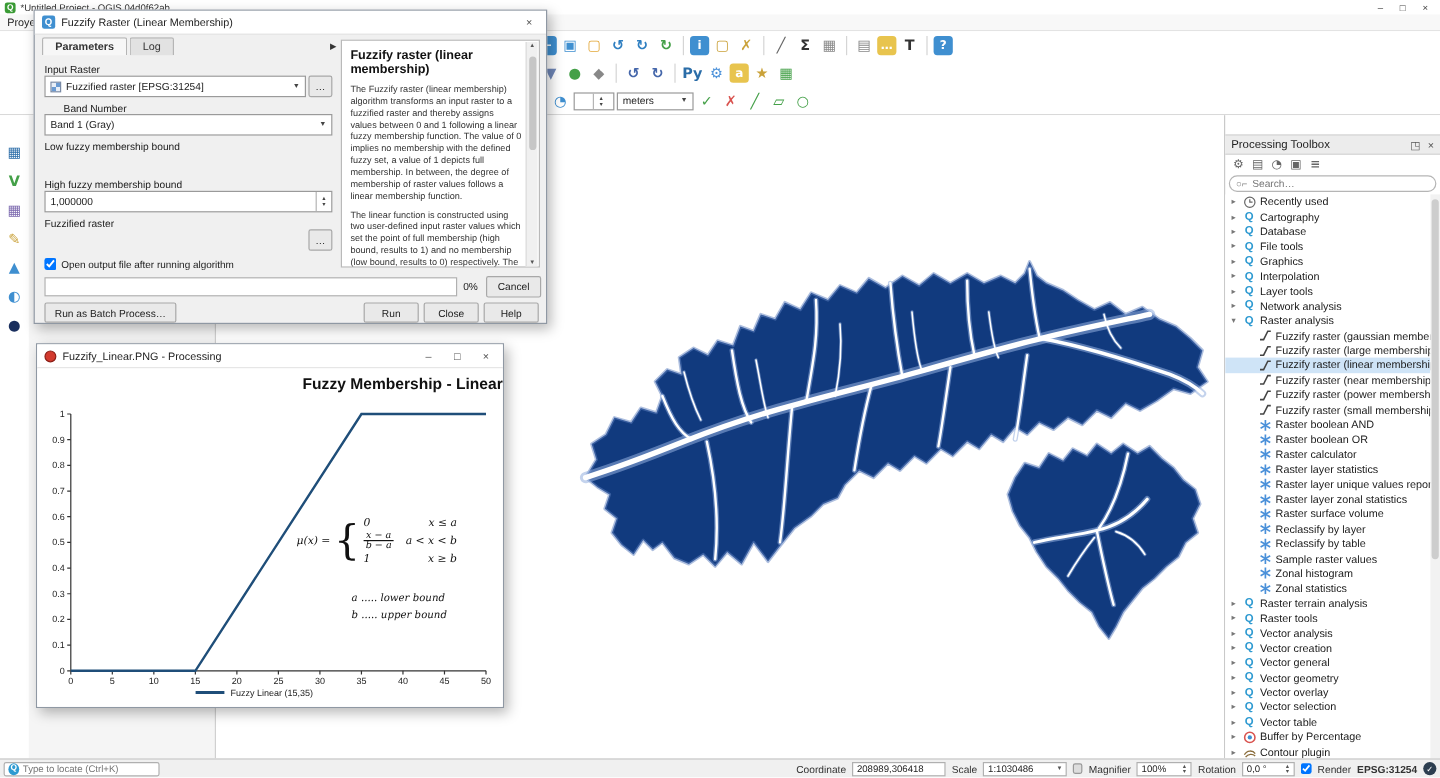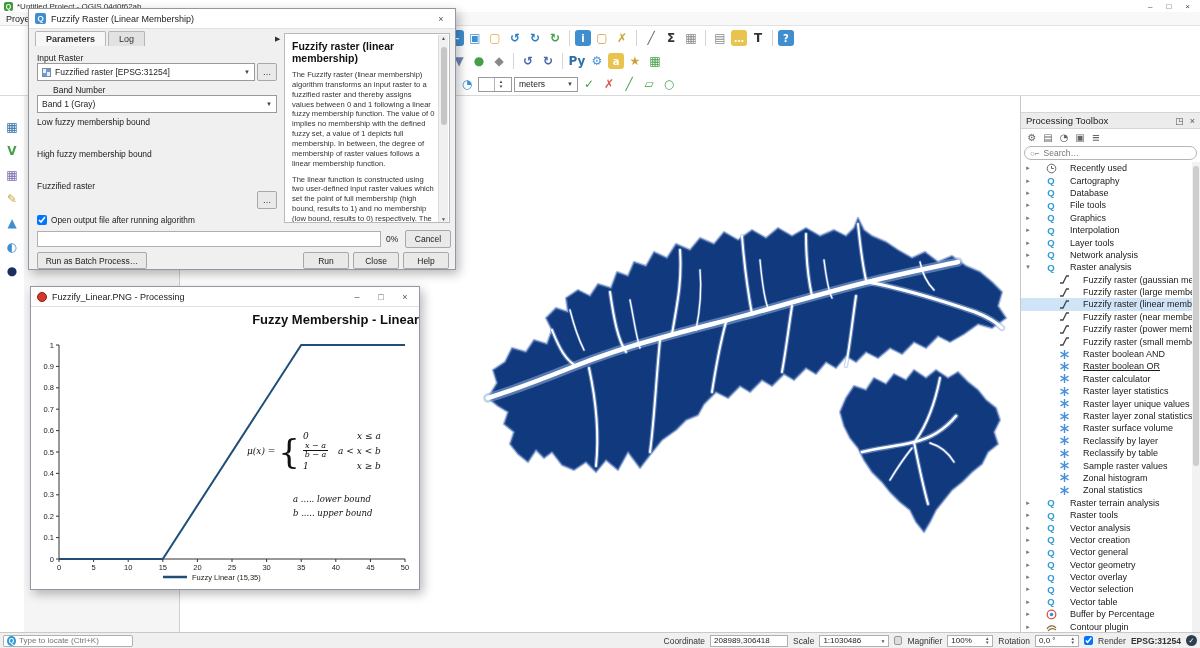--- a/index.html
+++ b/index.html
@@ -32,21 +32,21 @@
 
 
 #toolbox{left:1020px;top:96px;width:180px;height:536px;background:#fff;border-left:1px solid #c9c9c9}
 #toolbox-header{position:absolute;left:0;top:16px;width:179px;height:17px;background:#ececec;border-top:1px solid #d5d5d5;border-bottom:1px solid #d5d5d5;display:flex;align-items:center;padding:0 5px;font-size:9.5px}
 #toolbox-header .hctl{margin-left:auto;display:flex;gap:6px;color:#555;font-size:9px}
 #toolbox-tools{position:absolute;left:0;top:33px;width:179px;height:16px;display:flex;align-items:center;padding:0 4px;gap:2px}
 #toolbox-tools .tbi{width:14px;height:14px;font-size:10px}
 #toolbox-search{position:absolute;left:3px;top:50px;width:173px;height:14px;border:1px solid #b5b5b5;border-radius:7px;display:flex;align-items:center;padding:0 5px;gap:4px;background:#fff}
 #toolbox-search input{border:none;outline:none;width:140px;font-size:8.5px;color:#333;background:transparent}
 #tree{position:absolute;left:0;top:66px;width:171px;height:470px;overflow:hidden;background:#fff}
-.tree-row{height:12.4px;display:flex;align-items:center;gap:13px;white-space:nowrap;font-size:9px;color:#1a1a1a}
+.tree-row{height:12.4px;display:flex;align-items:center;gap:3px;white-space:nowrap;font-size:9px;color:#1a1a1a}
 .tree-row.sel{background:#cfe4f7}
 .tw{width:8px;color:#777;font-size:7px;text-align:center;flex:none}
 .tree-ico{width:12px;height:11px;display:inline-flex;align-items:center;justify-content:center;flex:none}
 #tree-scroll{position:absolute;right:0;top:66px;width:8px;height:470px;background:#f2f2f2}
 #tree-thumb{position:absolute;left:1px;top:4px;width:6px;height:300px;background:#cdcdcd;border-radius:3px}
 
 
 #statusbar{left:0;top:632px;width:1200px;height:16px;background:#f0f0f0;border-top:1px solid #c9c9c9;display:flex;align-items:center;padding:0 3px;gap:5px;font-size:8.5px;color:#333}
 .sb-field{background:#fff;border:1px solid #b0b0b0;height:12px;display:flex;align-items:center;padding:0 3px;font-size:8px;color:#222}
 #locate-box{width:130px;gap:3px;border-radius:2px}
@@ -484,21 +484,21 @@
           <svg width="11" height="11" viewBox="0 0 11 11">
             <g stroke="#4a90d9" stroke-width="1.4">
               <line x1="5.5" y1="1" x2="5.5" y2="10"></line>
               <line x1="1.5" y1="3.2" x2="9.5" y2="7.8"></line>
               <line x1="1.5" y1="7.8" x2="9.5" y2="3.2"></line>
             </g>
           </svg>
         </span>
         <span>Raster boolean AND</span>
       </div>
-      <div class="tree-row" style="padding-left: 16px; text-decoration: underline;">
+      <div class="tree-row" style="padding-left: 16px;">
         <span class="tw"></span>
         <span class="tree-ico">
           <svg width="11" height="11" viewBox="0 0 11 11">
             <g stroke="#4a90d9" stroke-width="1.4">
               <line x1="5.5" y1="1" x2="5.5" y2="10"></line>
               <line x1="1.5" y1="3.2" x2="9.5" y2="7.8"></line>
               <line x1="1.5" y1="7.8" x2="9.5" y2="3.2"></line>
             </g>
           </svg>
         </span>
@@ -785,20 +785,27 @@
 
   <div class="dlg-label" style="left:24px;top:76px">Band Number</div>
   <div class="fld" style="left:8px;top:86px;width:240px">
     <span class="txt">Band 1 (Gray)</span>
     <span class="arrow">▼</span>
   </div>
 
   <div class="dlg-label" style="left:8px;top:108px">Low fuzzy membership bound</div>
 
   <div class="dlg-label" style="left:8px;top:140px">High fuzzy membership bound</div>
+  <div class="fld" style="left:8px;top:150px;width:240px;padding-right:0">
+    <span class="txt">1,000000</span>
+    <span class="spin-btns">
+        <span>▲</span>
+        <span>▼</span>
+      </span>
+  </div>
 
   <div class="dlg-label" style="left:8px;top:172px">Fuzzified raster</div>
   <div class="btn" style="position:absolute;left:228px;top:182px;width:20px;height:18px">…</div>
 
   <div style="position:absolute;left:8px;top:206px;display:flex;align-items:center;gap:4px">
     <input type="checkbox" checked="" style="width: 10px; height: 10px;">
     <span style="font-size:8.3px">Open output file after running algorithm</span>
   </div>
 
   <div id="help-collapse">▶</div>

